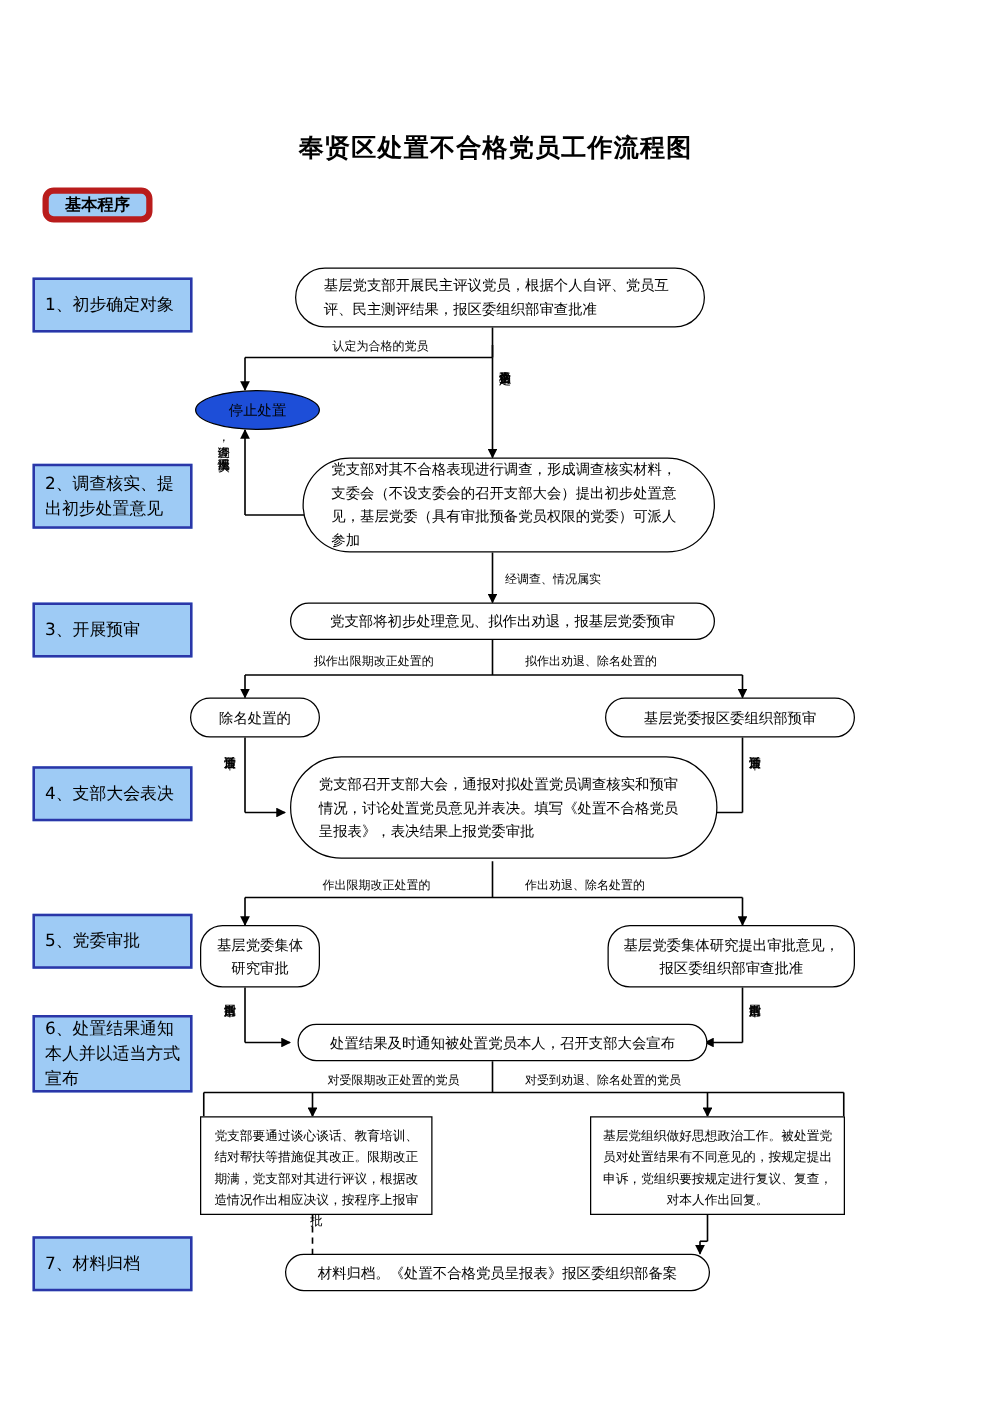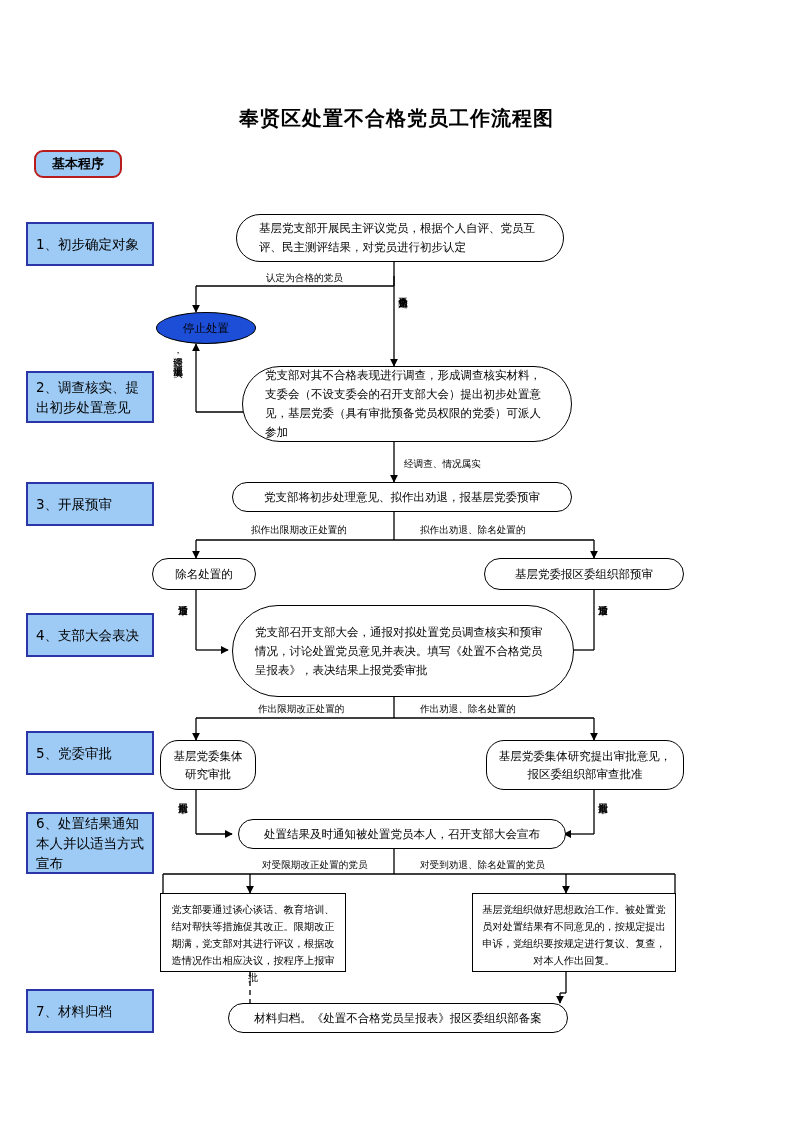--- a/index.html
+++ b/index.html
@@ -27,21 +27,21 @@
     position:absolute;box-sizing:border-box;
     background:#9ecbf5;border:2px solid #2a36a8;
     font-size:13.5px;line-height:19px;color:#000;
     padding:20px 8px;
     font-family:"DejaVu Sans","Liberation Sans",sans-serif;
     display:flex;align-items:center;
   }
   .step.multi{line-height:20px;}
   .pill{
     position:absolute;box-sizing:border-box;
-    background:#9ecbf5;border:2px solid #b91c1c;border-radius:9px;
+    background:#9ecbf5;border:5px solid #b91c1c;border-radius:9px;
     font-family:"DejaVu Serif","Liberation Serif",serif;
     font-size:13px;font-weight:700;color:#000;
     display:flex;align-items:center;justify-content:center;
   }
 
   
   .stadium{
     position:absolute;box-sizing:border-box;
     border:1.4px solid #000;border-radius:999px;background:#fff;
     display:flex;align-items:center;justify-content:center;
@@ -163,33 +163,33 @@
   <div class="step" style="left:26px;top:482px;width:128px;height:30px;">3、开展预审</div>
 
   <div class="step" style="left:26px;top:613px;width:128px;height:32px;">4、支部大会表决</div>
 
   <div class="step" style="left:26px;top:731px;width:128px;height:30px;">5、党委审批</div>
 
   <div class="step multi" style="left:26px;top:812px;width:128px;height:62px;">6、处置结果通知本人并以适当方式宣布</div>
 
   <div class="step" style="left:26px;top:989px;width:128px;height:28px;">7、材料归档</div>
 
-  <div class="stadium" style="left:236px;top:214px;width:328px;height:48px;">基层党支部开展民主评议党员，根据个人自评、党员互评、民主测评结果，对党员进行初步认定</div>
+  <div class="stadium" style="left:236px;top:214px;width:328px;height:48px;">基层党支部开展民主评议党员，根据个人自评、党员互评、民主测评结果，报区委组织部审查批准</div>
 
   <div class="ellipse" style="left:156px;top:312px;width:100px;height:32px;">停止处置</div>
 
   <div class="stadium" style="left:242px;top:366px;width:330px;height:76px;">党支部对其不合格表现进行调查，形成调查核实材料，支委会（不设支委会的召开支部大会）提出初步处置意见，基层党委（具有审批预备党员权限的党委）可派人参加</div>
 
   <div class="stadium center" style="left:232px;top:482px;width:340px;height:30px;">党支部将初步处理意见、拟作出劝退，报基层党委预审</div>
 
   <div class="rrect" style="left:152px;top:558px;width:104px;height:32px;">除名处置的</div>
 
   <div class="rrect" style="left:484px;top:558px;width:200px;height:32px;">基层党委报区委组织部预审</div>
 
-  <div class="stadium" style="left:232px;top:605px;width:342px;height:92px;">党支部召开支部大会，通报对拟处置党员调查核实和预审情况，讨论处置党员意见并表决。填写《处置不合格党员呈报表》，表决结果上报党委审批</div>
+  <div class="stadium" style="left:232px;top:605px;width:342px;height:82px;">党支部召开支部大会，通报对拟处置党员调查核实和预审情况，讨论处置党员意见并表决。填写《处置不合格党员呈报表》，表决结果上报党委审批</div>
 
   <div class="rrect" style="left:160px;top:740px;width:96px;height:50px;">基层党委集体研究审批</div>
 
   <div class="rrect" style="left:486px;top:740px;width:198px;height:50px;">基层党委集体研究提出审批意见，报区委组织部审查批准</div>
 
   <div class="stadium center" style="left:238px;top:819px;width:328px;height:30px;">处置结果及时通知被处置党员本人，召开支部大会宣布</div>
 
   <div class="rect" style="left:160px;top:893px;width:186px;height:79px;">党支部要通过谈心谈话、教育培训、结对帮扶等措施促其改正。限期改正期满，党支部对其进行评议，根据改造情况作出相应决议，按程序上报审批</div>
 
   <div class="rect" style="left:472px;top:893px;width:204px;height:79px;">基层党组织做好思想政治工作。被处置党员对处置结果有不同意见的，按规定提出申诉，党组织要按规定进行复议、复查，对本人作出回复。</div>

